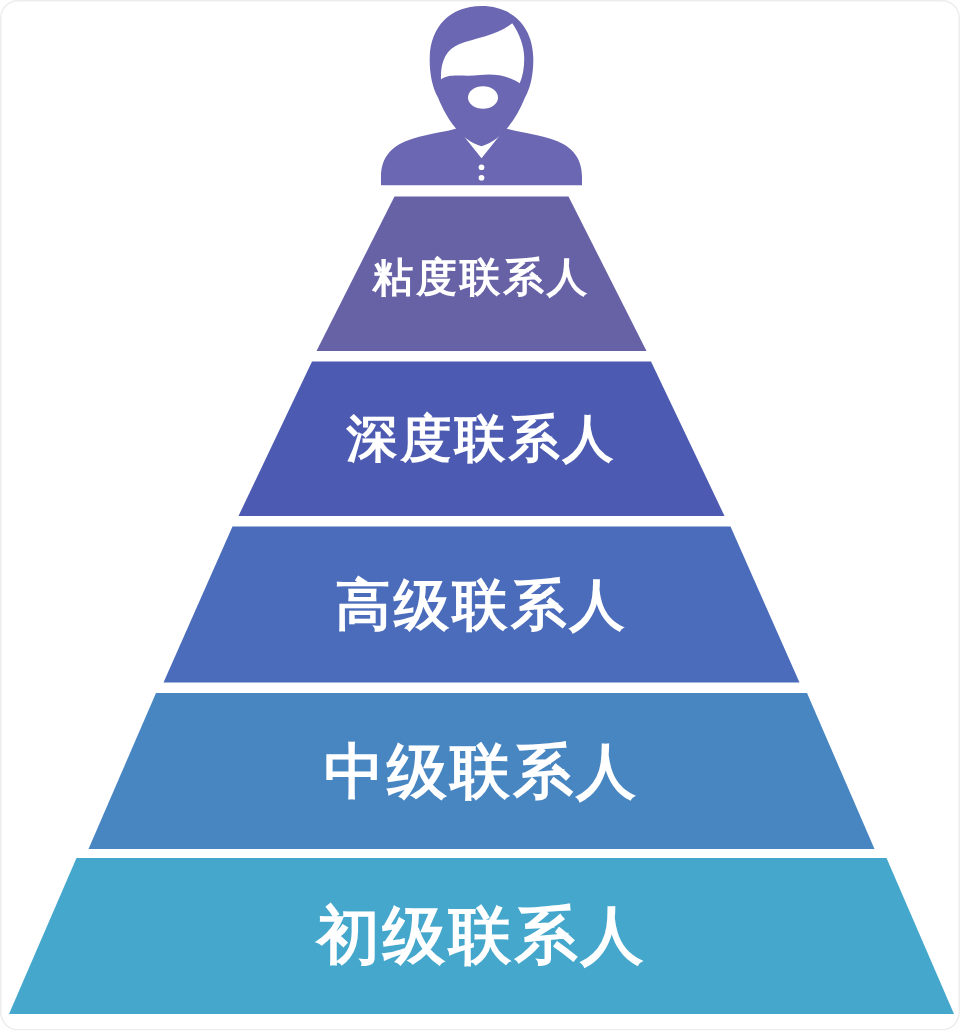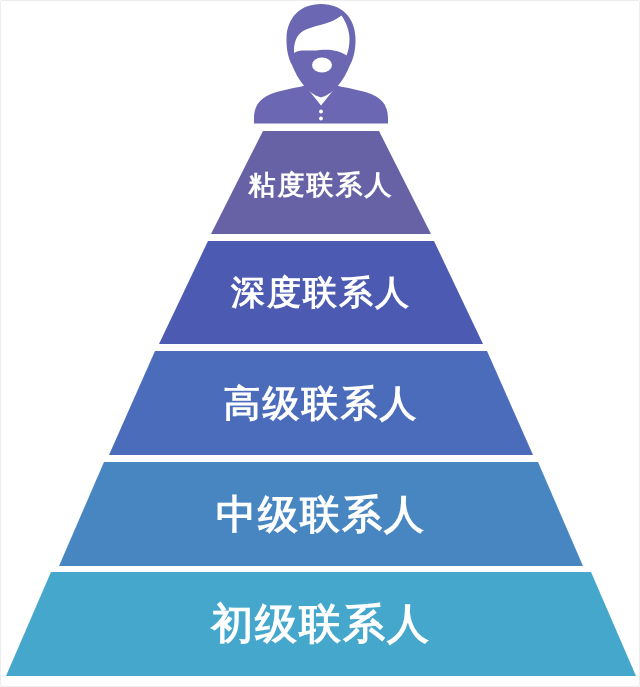--- a/index.html
+++ b/index.html
@@ -7,21 +7,21 @@
     padding: 0;
     background: #ffffff;
     font-family: "DejaVu Sans", "Liberation Sans", sans-serif;
   }
   .figure-wrap {
     position: relative;
     width: 640px;
     height: 687px;
     background: #ffffff;
     border: 1px solid #ededed;
-    border-radius: 2px;
+    border-radius: 12px;
     box-sizing: border-box;
     overflow: hidden;
   }
   svg { display: block; }
   .level-label {
     fill: #ffffff;
     font-family: "DejaVu Sans", "Liberation Sans", sans-serif;
     font-weight: bold;
     letter-spacing: 2px;
     text-anchor: middle;

